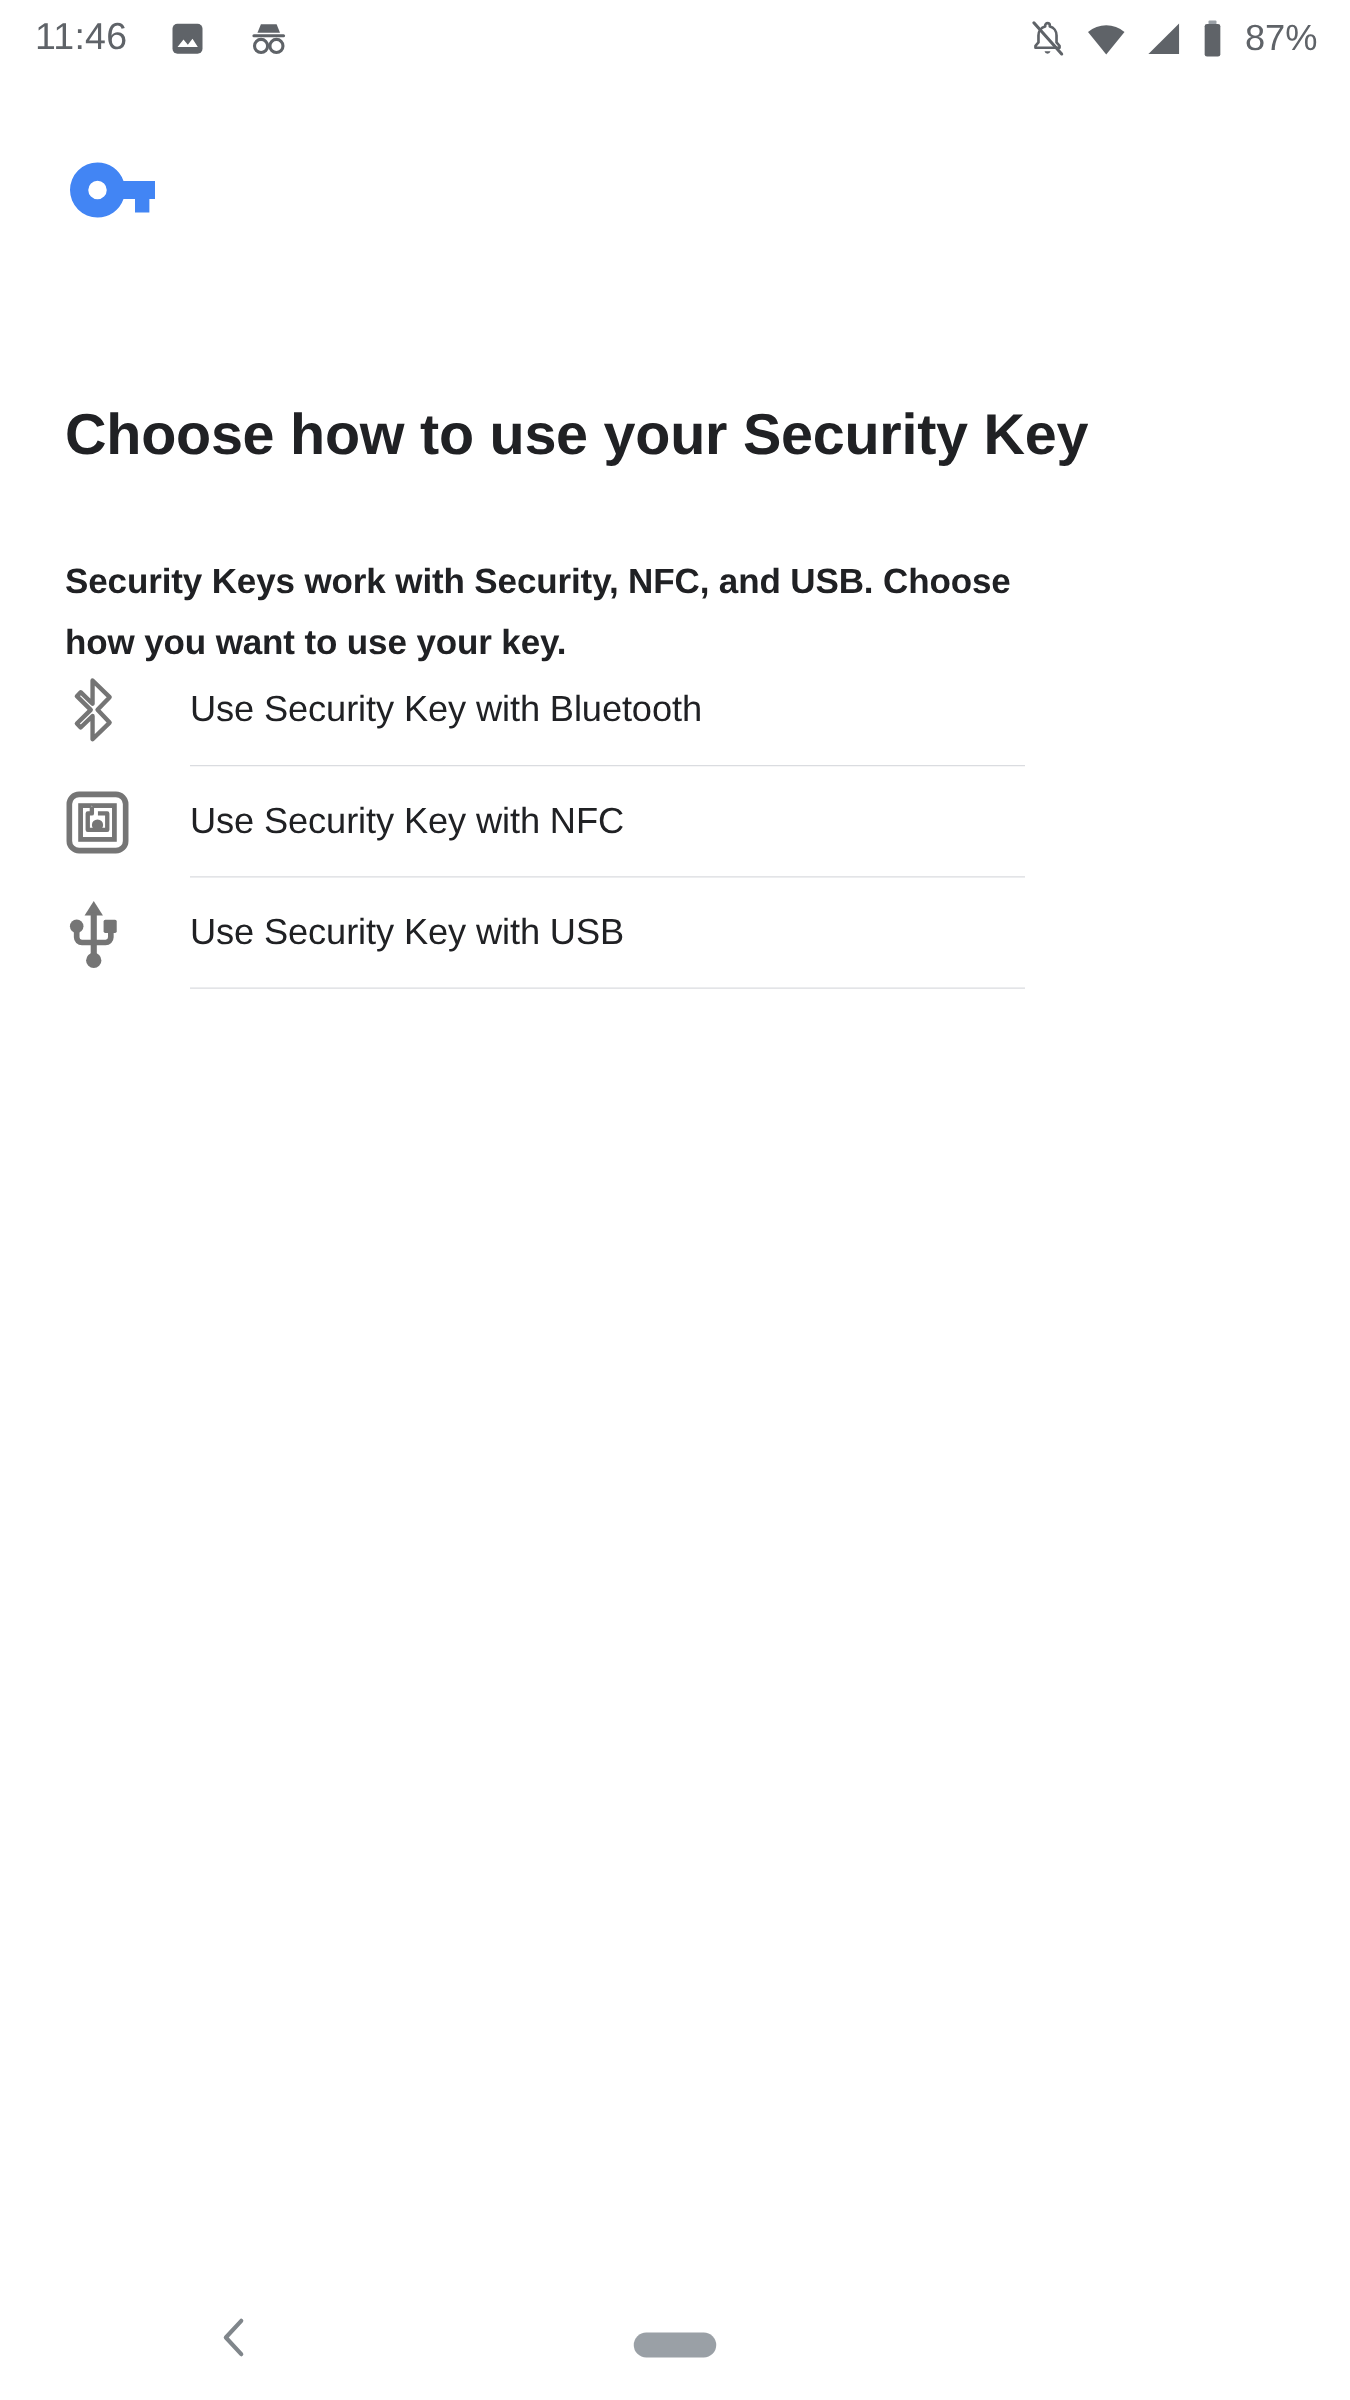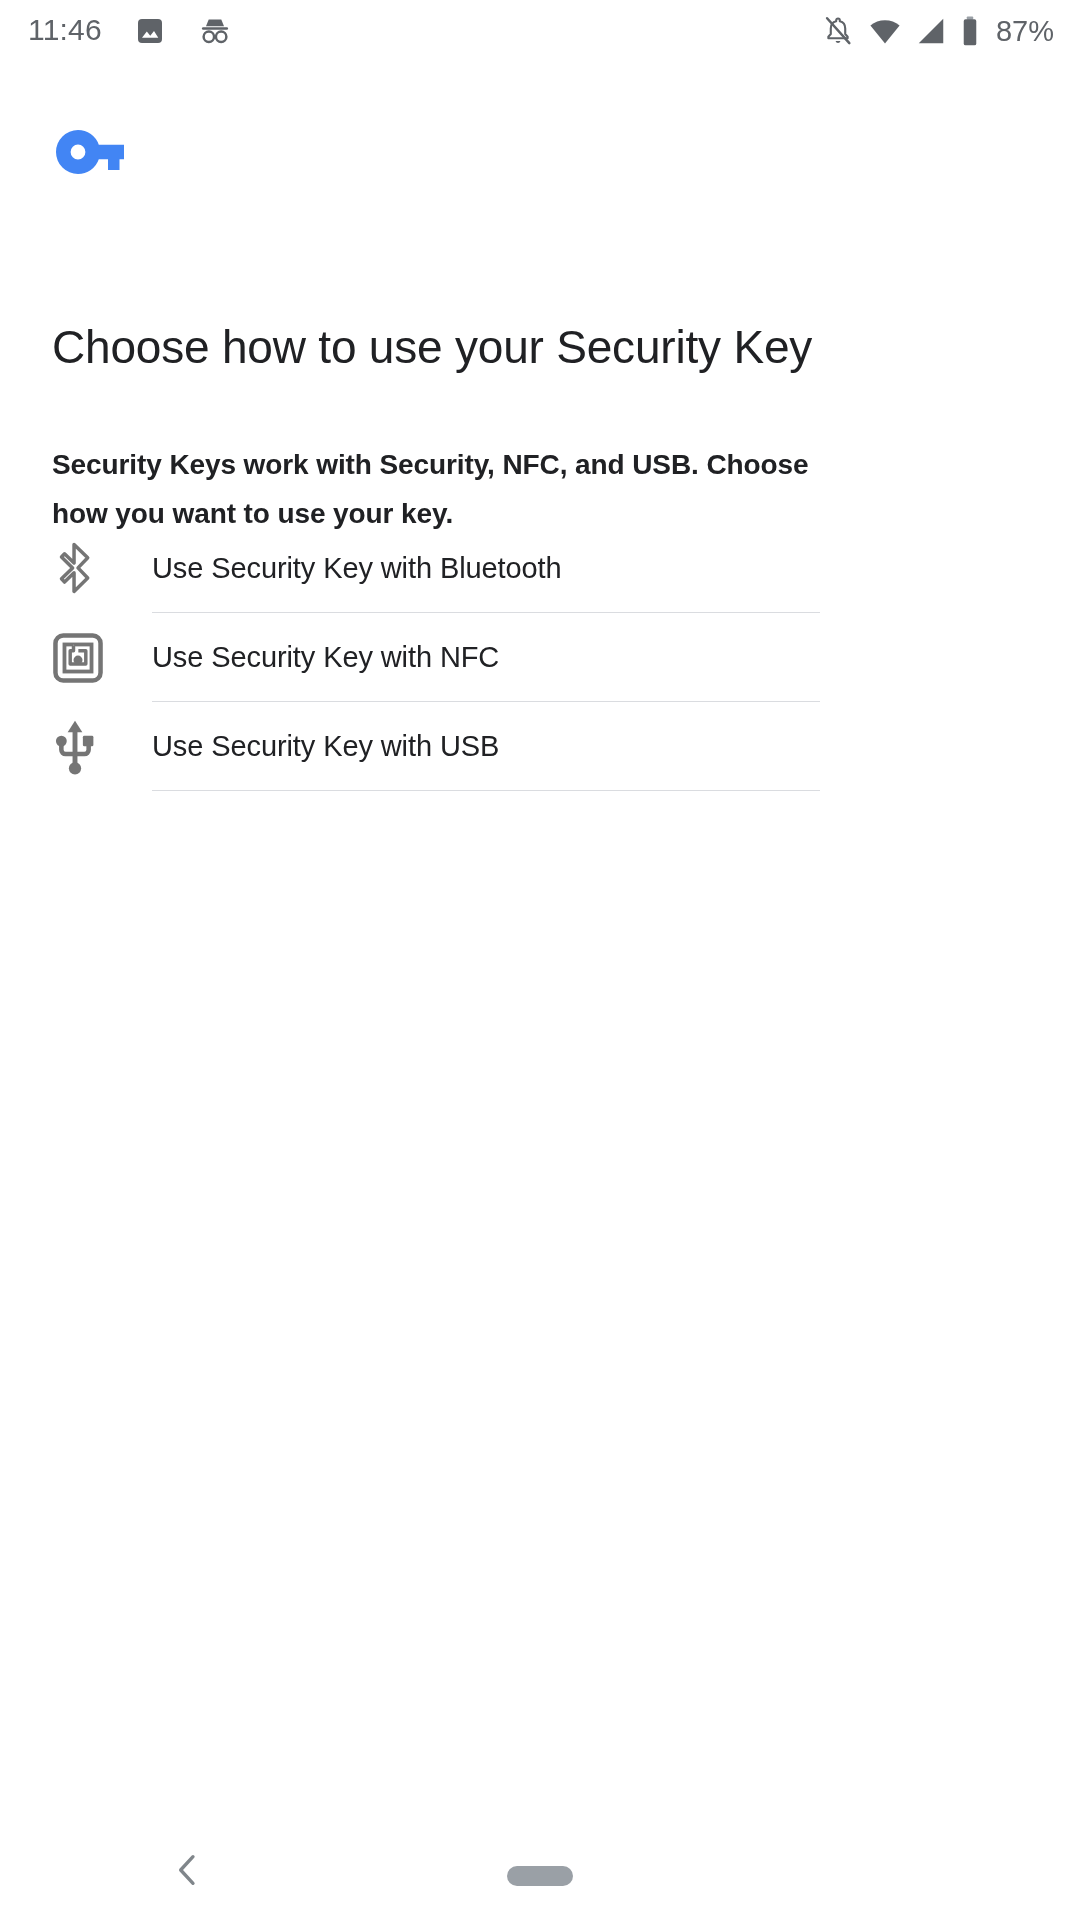--- a/index.html
+++ b/index.html
@@ -70,21 +70,21 @@
     top: 126px;
   }
   .page-title {
     position: absolute;
     left: 52px;
     top: 288px;
     width: 940px;
     font-size: 46px;
     line-height: 56px;
     color: #202124;
-    font-weight: 400;
+    font-weight: 700;
     letter-spacing: -0.2px;
   }
   .page-body {
     position: absolute;
     left: 52px;
     top: 412px;
     width: 790px;
     font-size: 28px;
     line-height: 49px;
     color: #202124;

